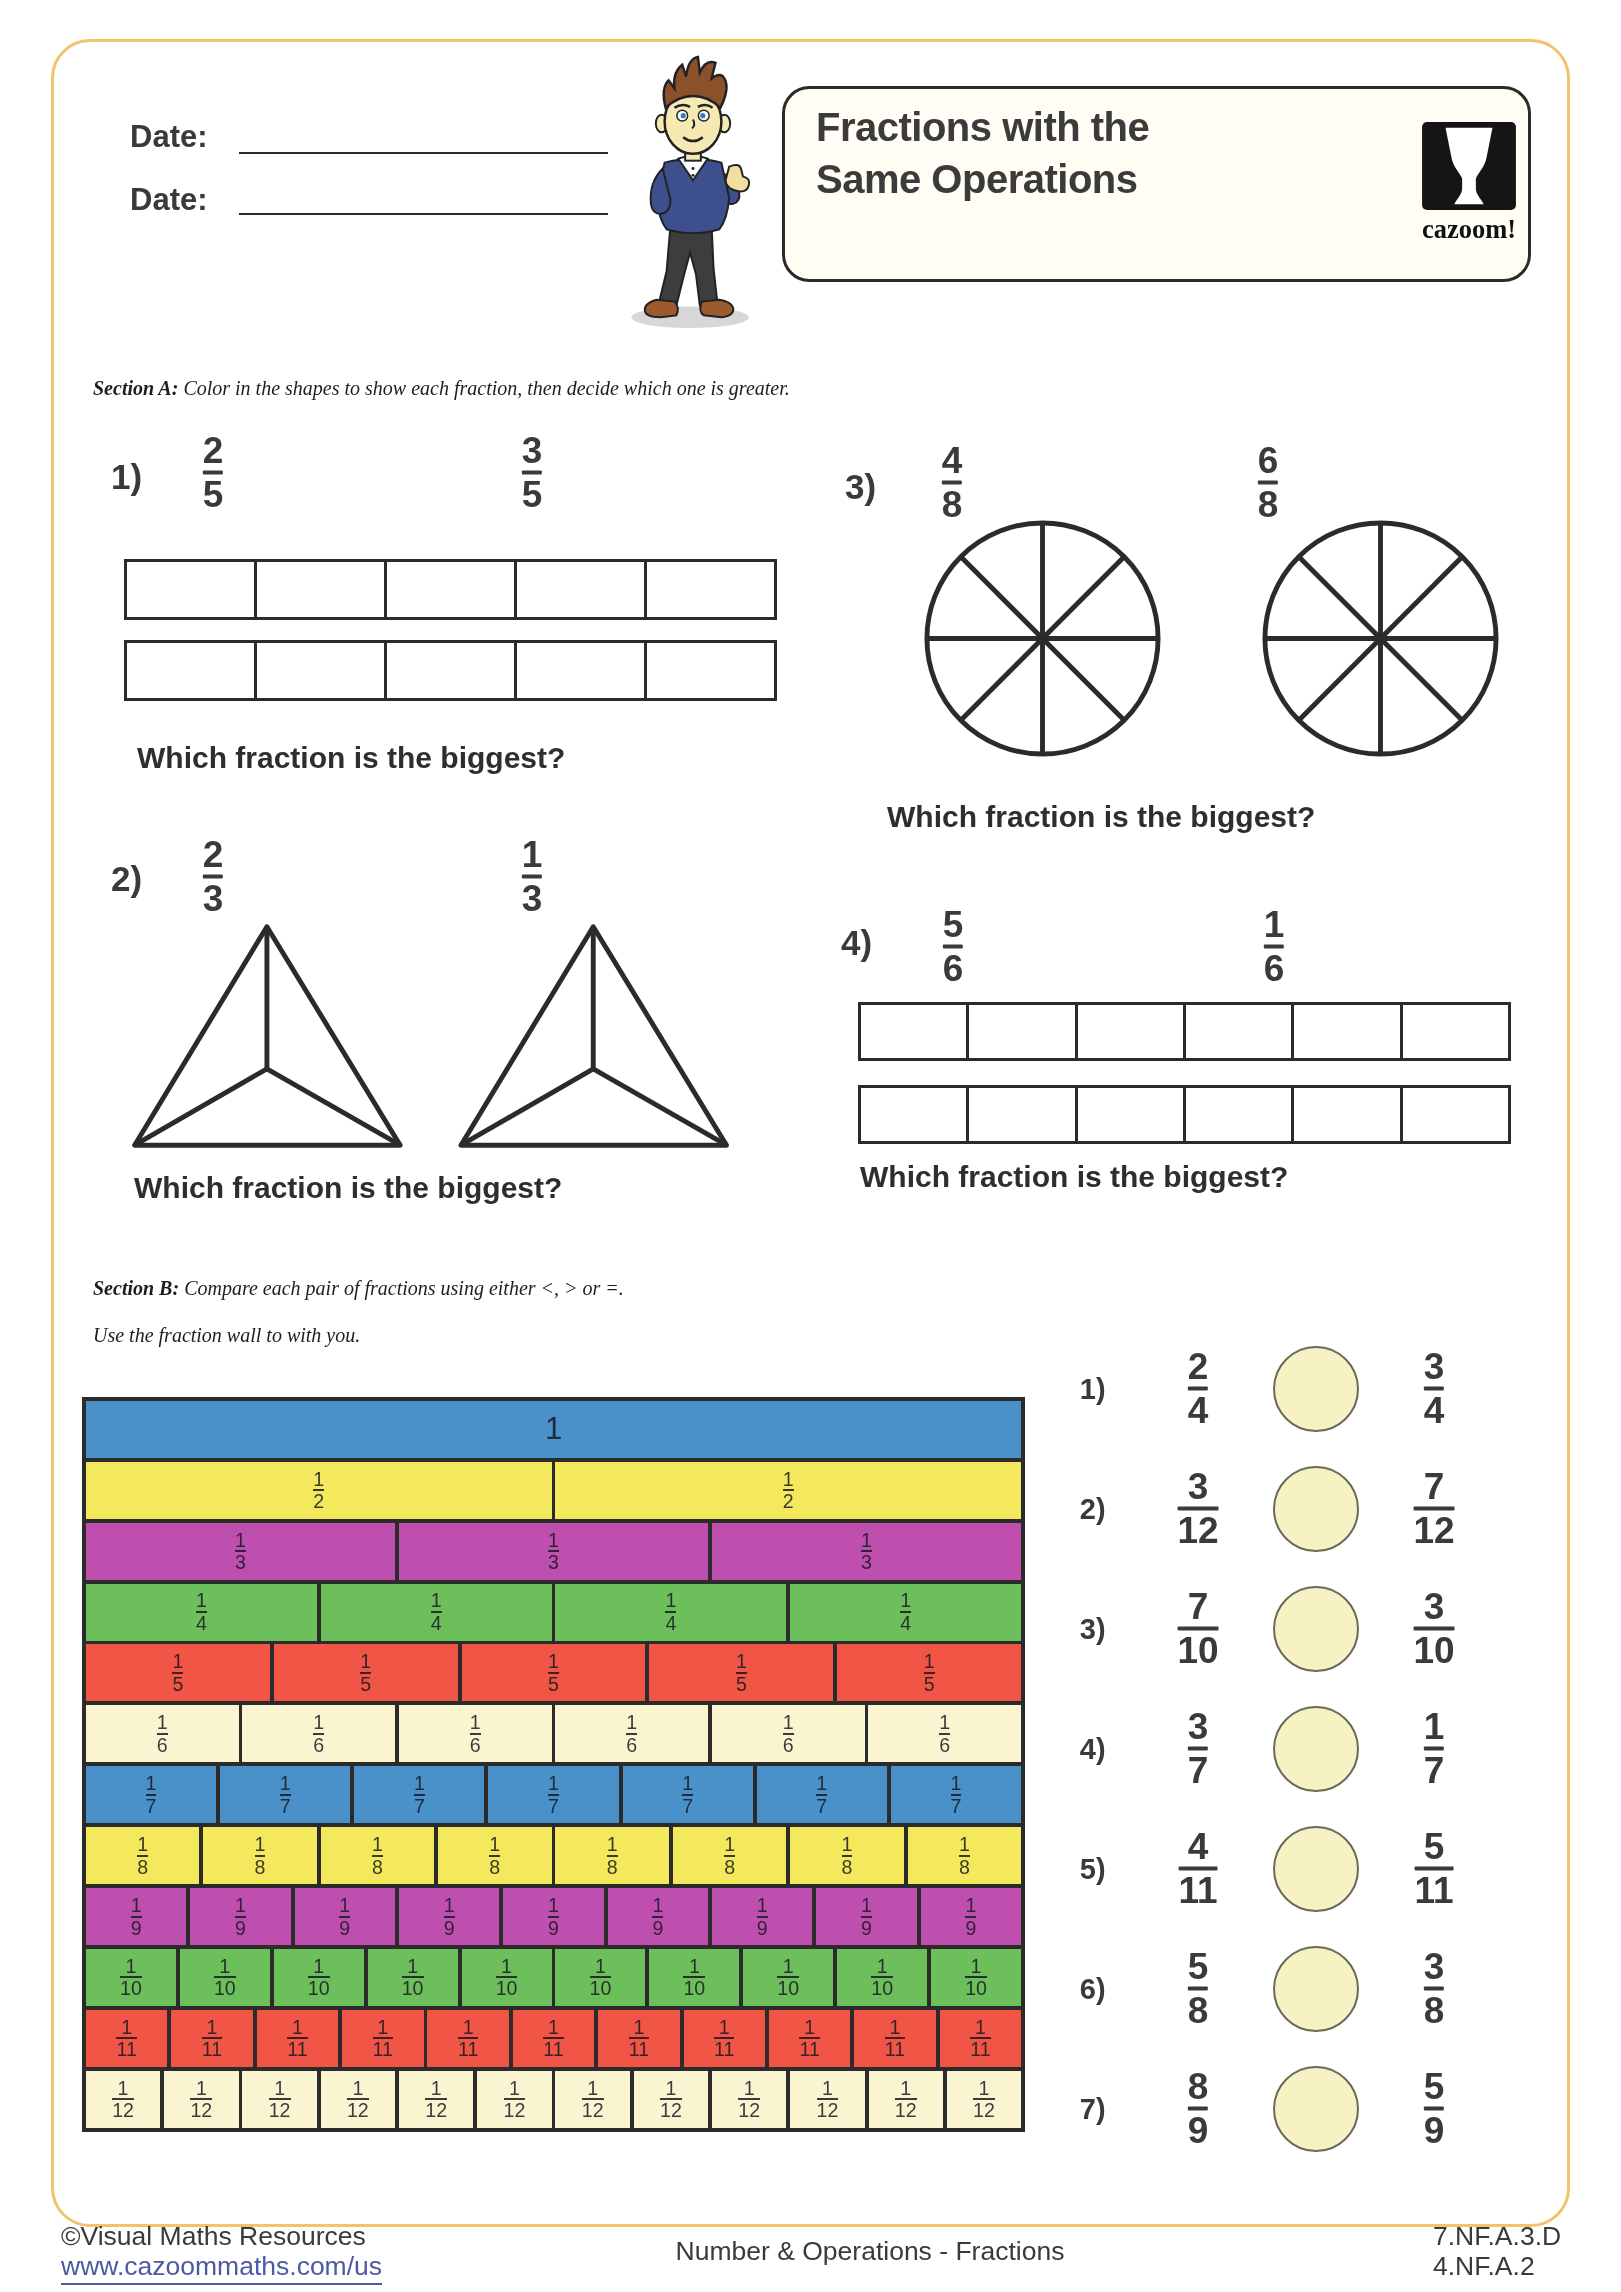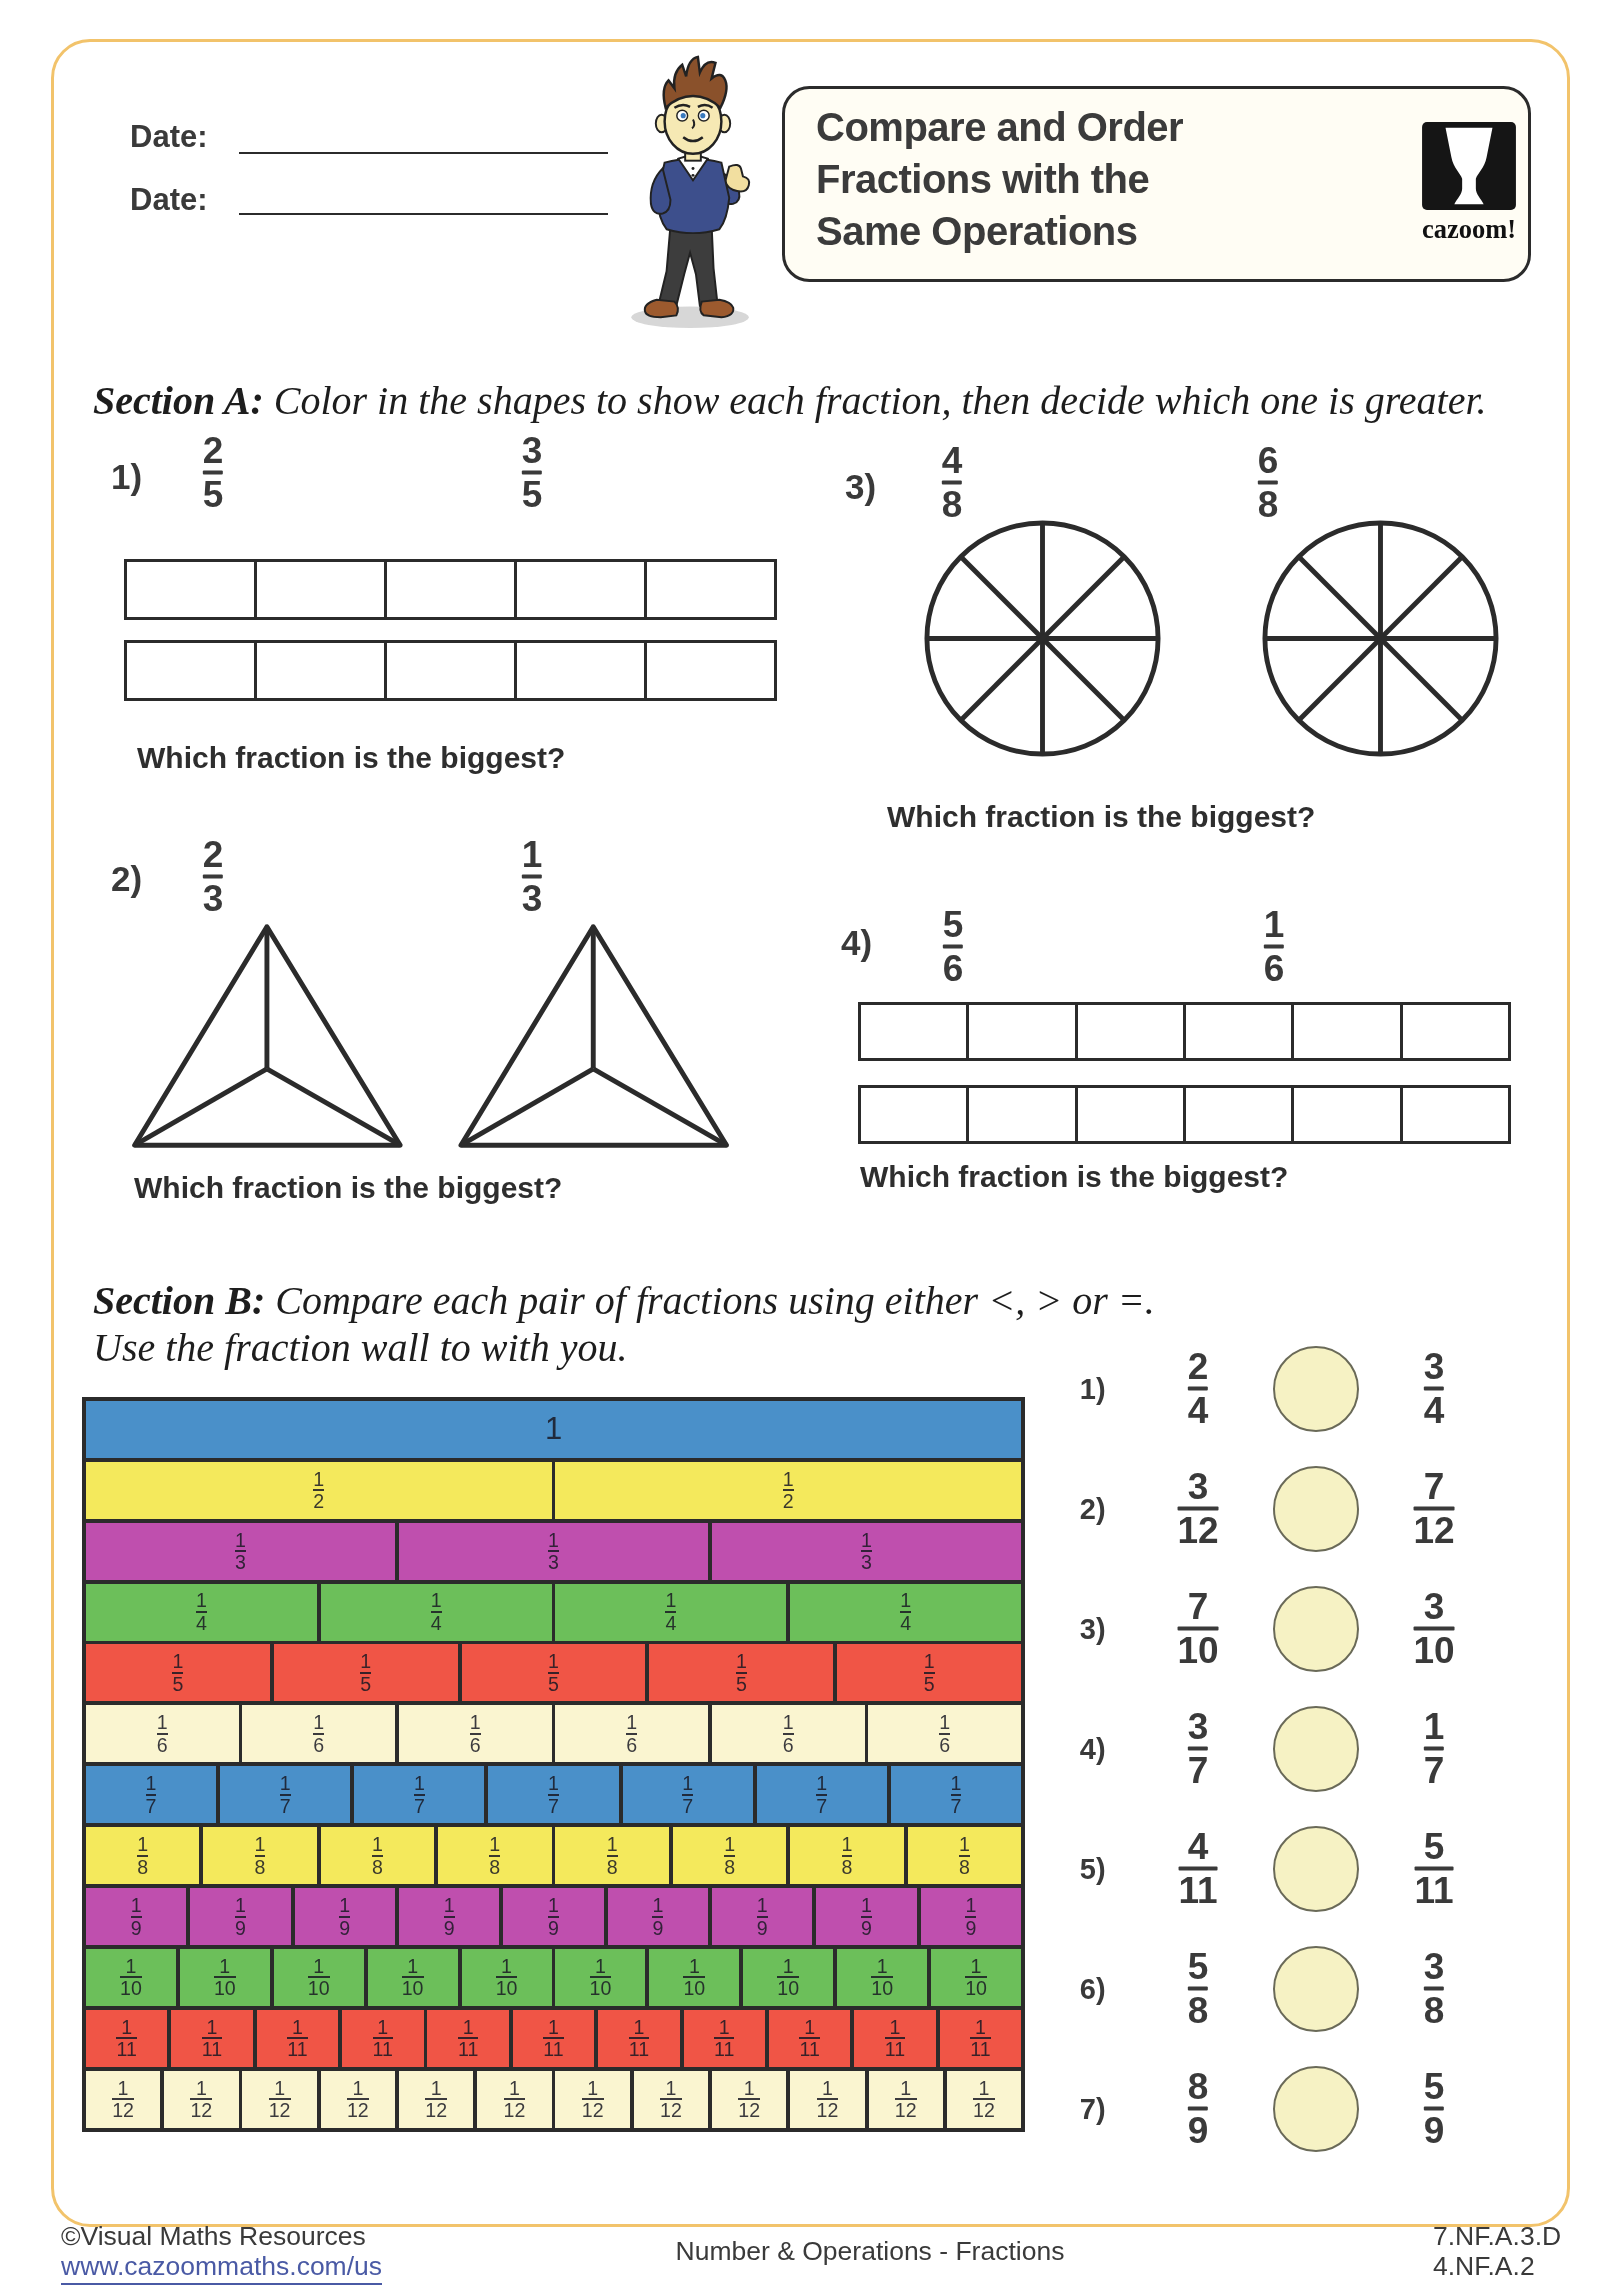--- a/index.html
+++ b/index.html
@@ -23,21 +23,21 @@
     position:absolute;left:31px;top:11.8px;font-size:40px;font-weight:bold;
     color:#3b3b3b;line-height:1.3;letter-spacing:-0.5px;
   }
   .logo-word{
     position:absolute;left:635px;top:125px;width:98px;text-align:center;
     font-family:"Liberation Serif",serif;font-weight:bold;font-size:26.5px;color:#111;
   }
   
   .sheading{
     position:absolute;font-family:"Liberation Serif",serif;font-style:italic;
-    font-size:40px;color:#1d1d1d;white-space:nowrap;
+    font-size:20px;color:#1d1d1d;white-space:nowrap;
   }
   .sheading b{font-weight:700;}
   
   .fwrap{position:absolute;transform:translate(-50%,-50%);}
   .frac{
     display:inline-flex;flex-direction:column;align-items:center;
     font-weight:bold;color:#3a3a3a;font-size:37px;line-height:0.88;padding:0 6.9px;
   }
   .frac i{align-self:stretch;height:3.9px;background:#3a3a3a;margin:3.9px 0;border-radius:1px;}
   .pnum{position:absolute;font-size:35px;font-weight:bold;color:#3a3a3a;}
@@ -109,21 +109,20 @@
     <circle cx="84" cy="66" r="5.5" fill="#fff" stroke="#222" stroke-width="1.5"></circle>
     <circle cx="106" cy="66" r="5.5" fill="#fff" stroke="#222" stroke-width="1.5"></circle>
     <circle cx="85" cy="66" r="2.6" fill="#3a7abf"></circle>
       <circle cx="105" cy="66" r="2.6" fill="#3a7abf"></circle>
     <path d="M95,70 q3,6 -1,9" fill="none" stroke="#222" stroke-width="2"></path>
     <path d="M85,88 q10,8 20,0" fill="none" stroke="#222" stroke-width="2.5"></path>
   </svg>
 
   <div class="abs title-box">
     <div class="title-text">
-      <div>Compare and Order</div>
       <div>Fractions with the</div>
       <div>Same Operations</div>
     </div>
     <svg class="abs" style="left:637px;top:33px" width="94" height="88" viewBox="0 0 96 90">
       <rect x="0" y="0" width="96" height="90" rx="5" fill="#151515"></rect>
       <path d="M24,6 H72 L66,36 C64,47 57,52 55,58 L55,68 C55,74 60,78 63,84 H33 C36,78 41,74 41,68 L41,58 C39,52 32,47 30,36 Z" fill="#ffffff"></path>
     </svg>
     <div class="logo-word">cazoom!</div>
   </div>
 

